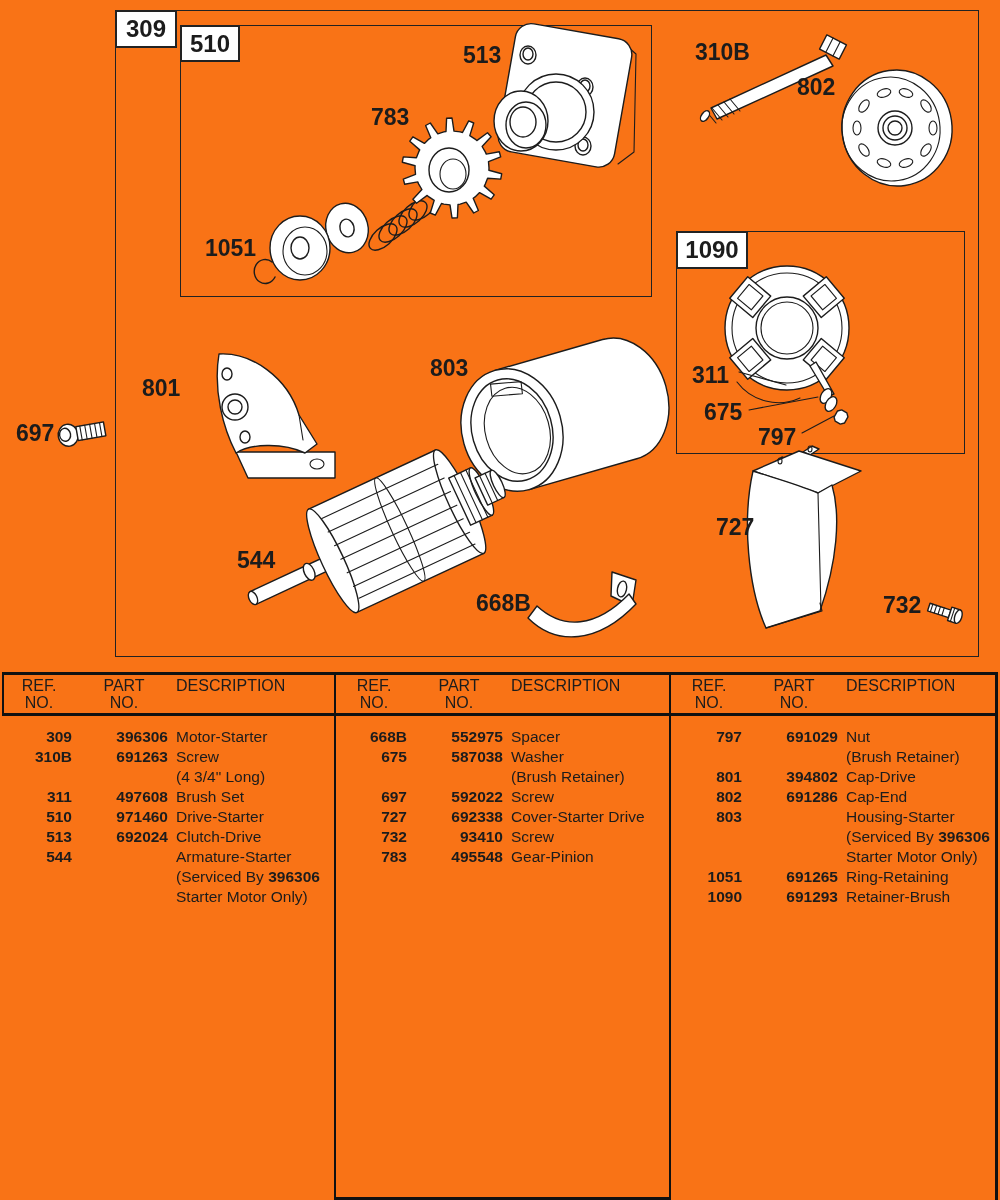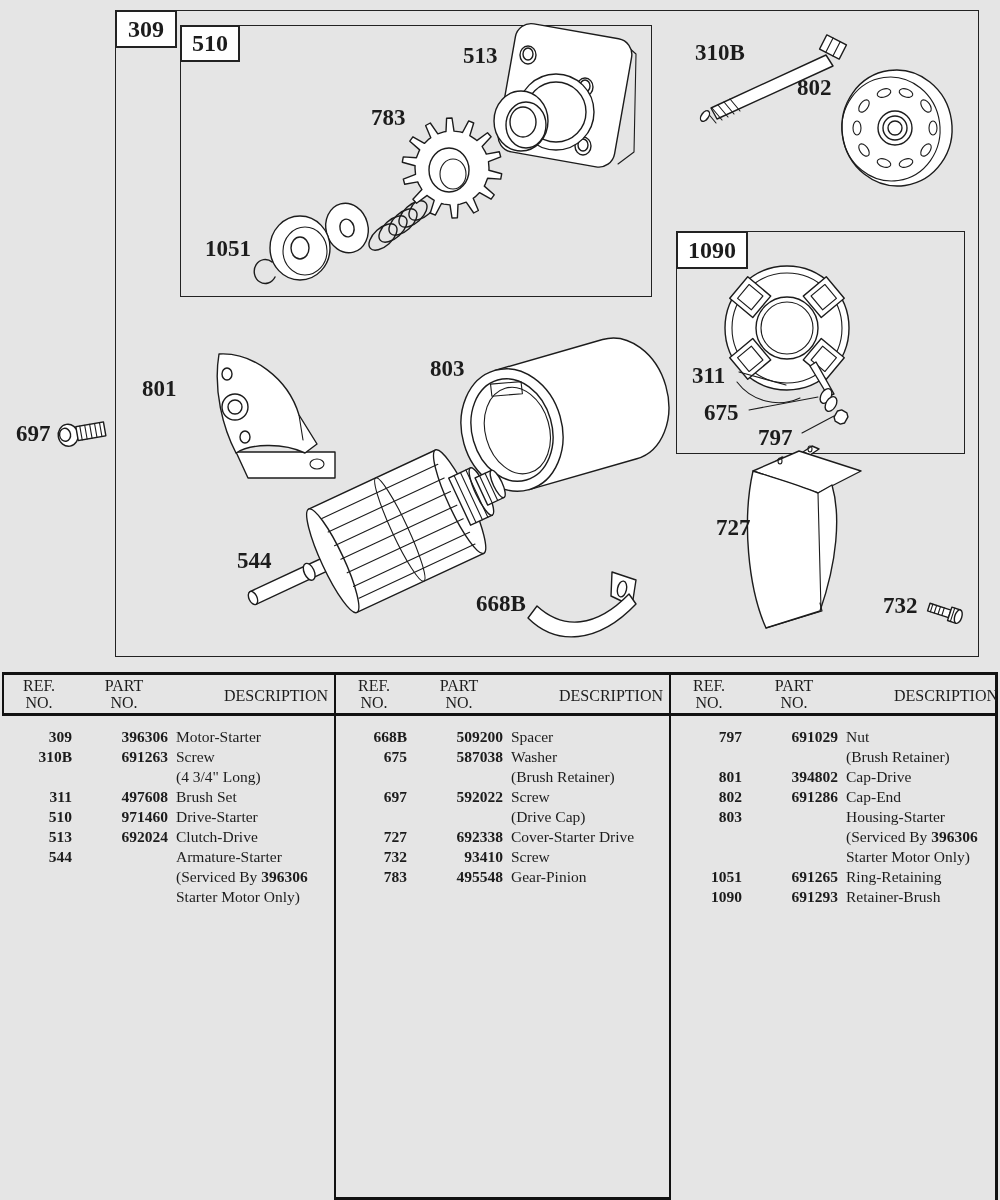--- a/index.html
+++ b/index.html
@@ -1,17 +1,17 @@
 <!DOCTYPE html>
 <html><head>
 <meta charset="utf-8">
 <style>
   html,body{margin:0;padding:0;background:#fff}
-  .canvas{position:relative;width:1000px;height:1200px;background:#e5e5e5;overflow:hidden;
-          font-family:Liberation Serif, serif;color:#1c1c1c}
+  .canvas{position:relative;width:1000px;height:1200px;background:#f97316;overflow:hidden;
+          font-family:Liberation Sans, sans-serif;color:#1c1c1c}
 
   
   .gbox{position:absolute;border:1.6px solid #222;background:transparent}
   .gbox-309{left:115px;top:10px;width:862px;height:645px}
   .gbox-510{left:180px;top:25px;width:470px;height:270px}
   .gbox-1090{left:676px;top:231px;width:287px;height:221px}
   .glabel{position:absolute;border:2px solid #222;background:#fff;font-weight:bold;font-size:24px;
           display:flex;align-items:center;justify-content:center;z-index:6}
   .glabel-309{left:115px;top:10px;width:58px;height:34px}
   .glabel-510{left:180px;top:25px;width:56px;height:33px}
@@ -37,21 +37,21 @@
   .t-hdrbot{left:2px;top:713px;width:995px;height:3px}
   .t-vl{left:2px;top:672px;width:2px;height:44px}
   .t-v1{left:334px;top:672px;width:2px;height:528px}
   .t-v2{left:669px;top:672px;width:2px;height:528px}
   .t-vr{left:995px;top:672px;width:2.5px;height:528px}
   .t-botmid{left:334px;top:1197px;width:337px;height:3px}
 
   .thdr{position:absolute;top:676px;height:36px;width:322px;display:grid;
         grid-template-columns:66px 88px auto;column-gap:8px;font-size:16px;z-index:3}
   .thdr .hc{display:flex;flex-direction:column;align-items:center;justify-content:center;line-height:17px}
-  .thdr .hd{display:flex;align-items:flex-end;justify-content:flex-end;padding-bottom:8px;line-height:17px}
+  .thdr .hd{display:flex;align-items:flex-end;justify-content:flex-start;padding-bottom:18px;line-height:17px}
   .thdr-0{left:6px}.thdr-1{left:341px}.thdr-2{left:676px}
 
   .tcol{position:absolute;top:727px;width:322px;z-index:3}
   .tcol-0{left:6px}.tcol-1{left:341px}.tcol-2{left:676px}
   .trow{display:grid;grid-template-columns:66px 88px auto;column-gap:8px;height:20px;
         font-size:15.5px;line-height:20px;white-space:nowrap}
   .c-ref,.c-part{text-align:right;font-weight:bold}
   .c-desc b{font-weight:bold}
 </style>
 </head>
@@ -346,44 +346,39 @@
       </div>
       <div class="trow">
         <span class="c-ref"></span>
         <span class="c-part"></span>
         <span class="c-desc"><span>Starter Motor Only)</span></span>
       </div>
     </div>
   <div class="tcol tcol-1">
       <div class="trow">
         <span class="c-ref">668B</span>
-        <span class="c-part">509200</span>
+        <span class="c-part">552975</span>
         <span class="c-desc"><span>Spacer</span></span>
       </div>
       <div class="trow">
         <span class="c-ref">675</span>
         <span class="c-part">587038</span>
         <span class="c-desc"><span>Washer</span></span>
       </div>
       <div class="trow">
         <span class="c-ref"></span>
         <span class="c-part"></span>
         <span class="c-desc"><span>(Brush Retainer)</span></span>
       </div>
       <div class="trow">
         <span class="c-ref">697</span>
         <span class="c-part">592022</span>
         <span class="c-desc"><span>Screw</span></span>
       </div>
       <div class="trow">
-        <span class="c-ref"></span>
-        <span class="c-part"></span>
-        <span class="c-desc"><span>(Drive Cap)</span></span>
-      </div>
-      <div class="trow">
         <span class="c-ref">727</span>
         <span class="c-part">692338</span>
         <span class="c-desc"><span>Cover-Starter Drive</span></span>
       </div>
       <div class="trow">
         <span class="c-ref">732</span>
         <span class="c-part">93410</span>
         <span class="c-desc"><span>Screw</span></span>
       </div>
       <div class="trow">

